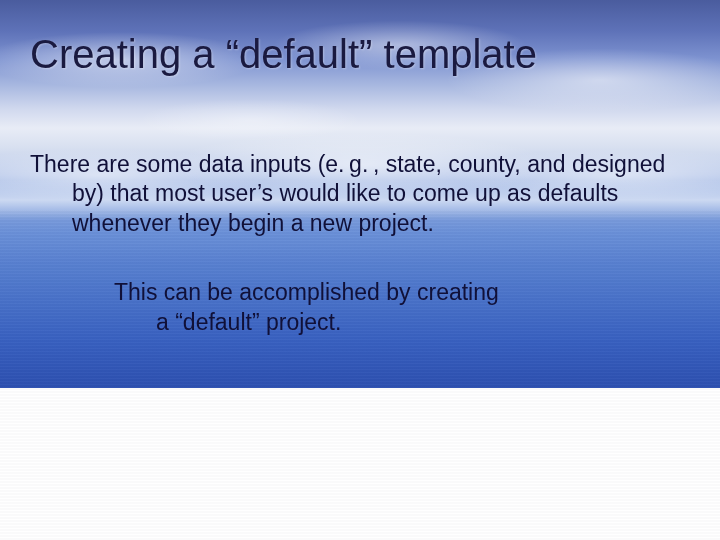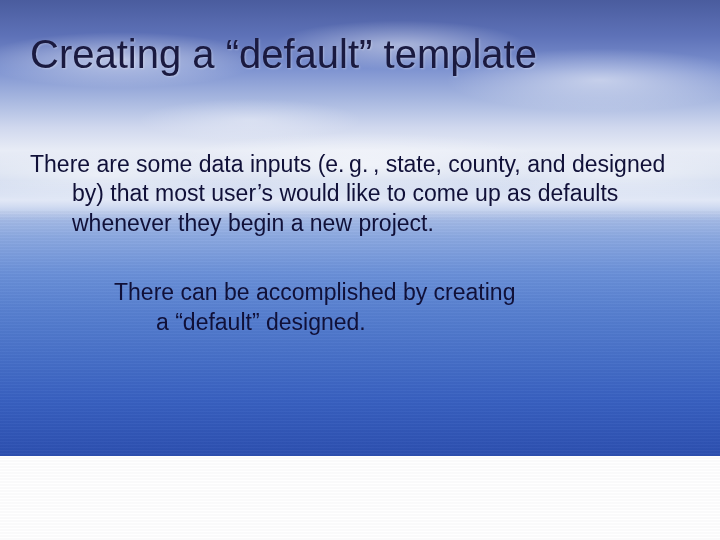--- a/index.html
+++ b/index.html
@@ -6,21 +6,21 @@
     margin: 0;
     padding: 0;
     width: 720px;
     height: 540px;
     overflow: hidden;
     font-family: Verdana, Geneva, sans-serif;
   }
   .slide {
     position: relative;
     width: 720px;
-    height: 456px;
+    height: 388px;
     background:
       linear-gradient(to bottom,
         #4a5c9e 0%,
         #5e72b8 8%,
         #7d92d0 15%,
         #a8b8e0 22%,
         #d0d8ee 28%,
         #e8ecf6 33%,
         #d8e0f0 38%,
         #b8c8ea 45%,
@@ -114,17 +114,17 @@
 <div class="slide">
   <div class="clouds"></div>
   <div class="horizon"></div>
   <div class="water"></div>
 
   <div class="title">Creating a “default” template</div>
 
   <div class="body">
     <div class="para">There are some data inputs (e. g. , state, county, and designed by) that most user’s would like to come up as defaults whenever they begin a new project.</div>
     <div class="para2">
-      <span>There can be accomplished by creating</span><br>
-      <span>a “default” designed.</span>
+      <span>This can be accomplished by creating</span><br>
+      <span>a “default” project.</span>
     </div>
   </div>
 </div>
 
 </body></html>

